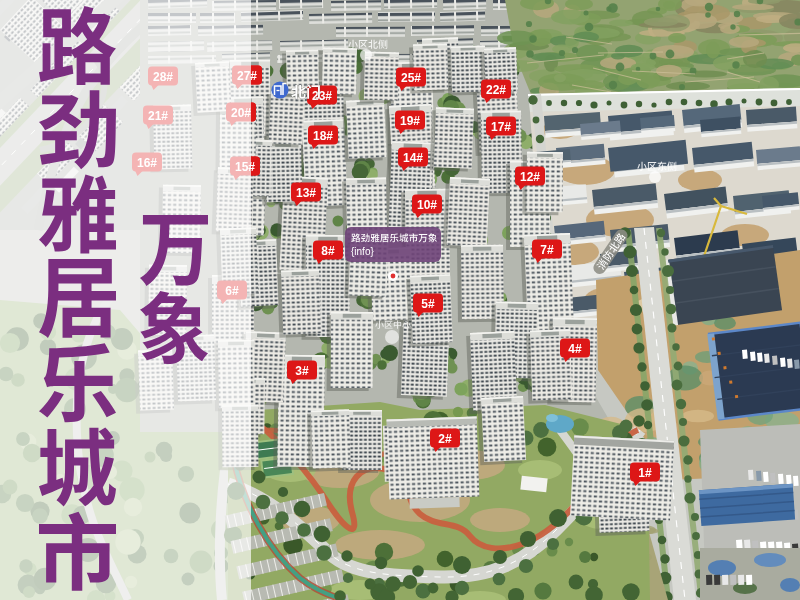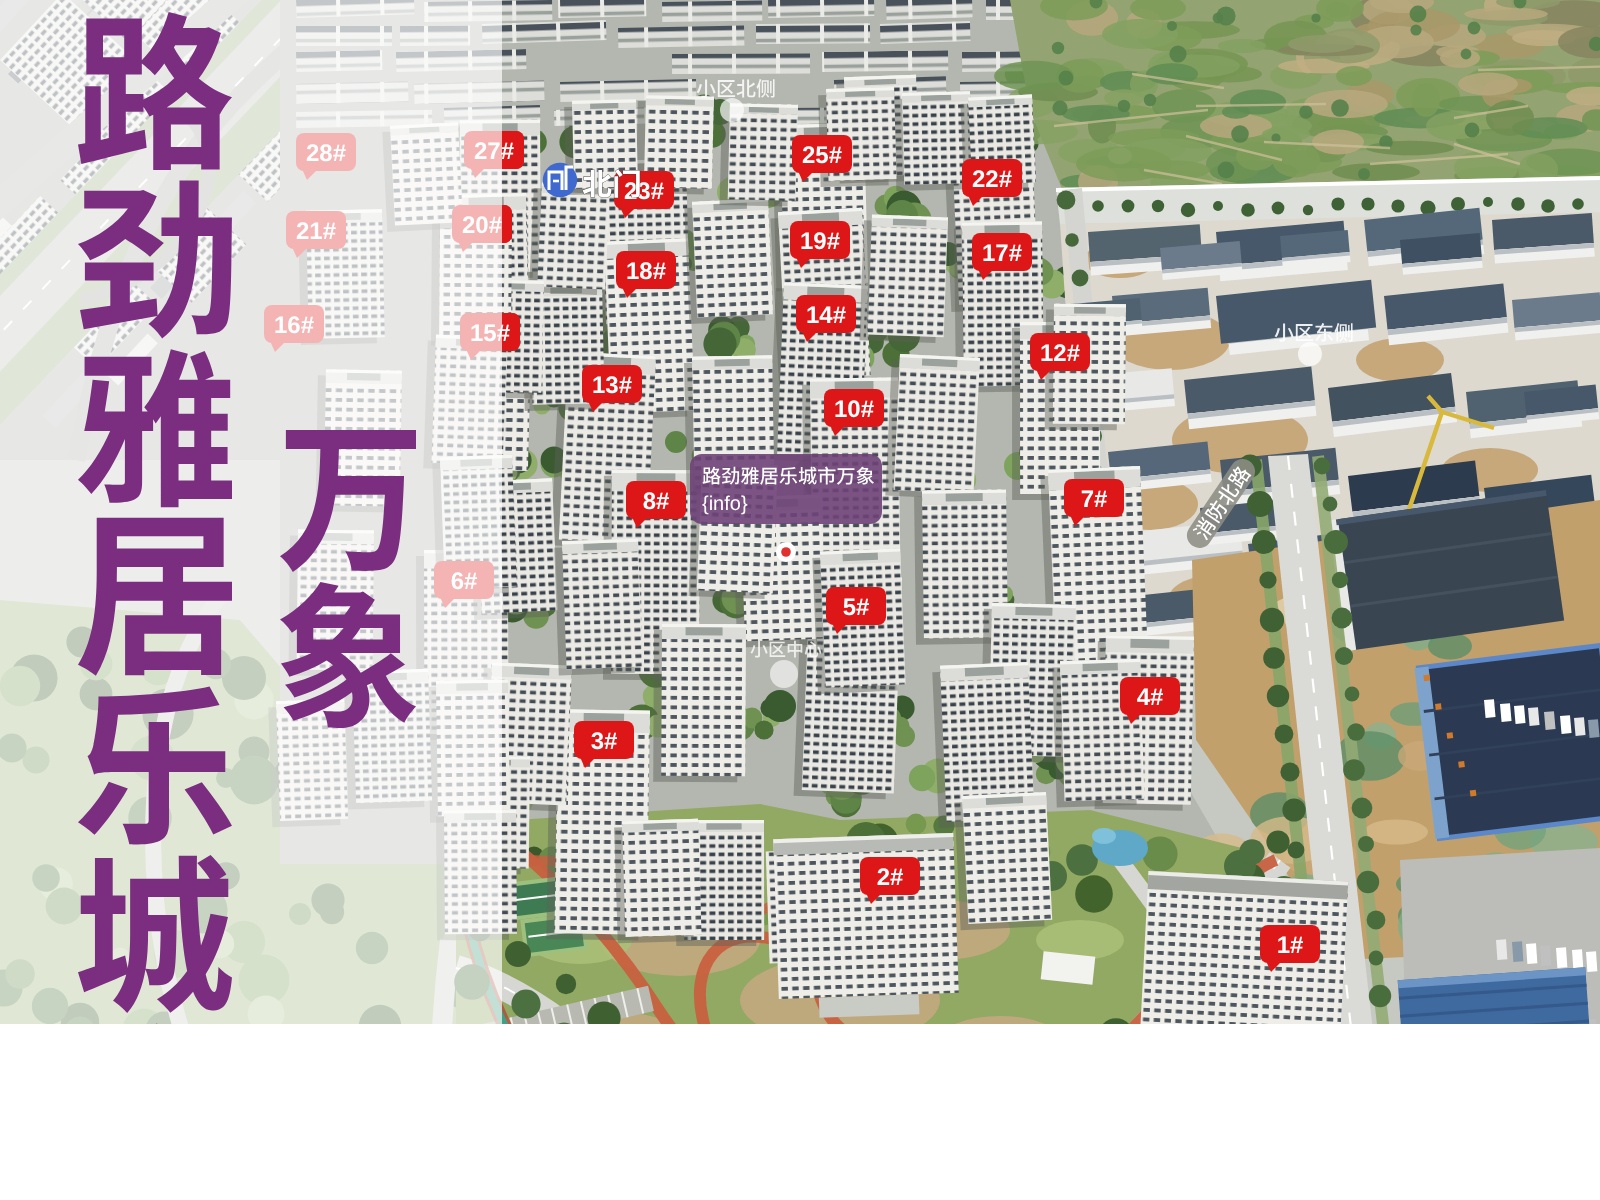--- a/index.html
+++ b/index.html
@@ -1,14 +1,14 @@
 <!DOCTYPE html>
 <html><head><meta charset="utf-8"><style>
 html,body{margin:0;padding:0;background:#fff;font-family:"Liberation Sans", sans-serif;}
-#wrap{position:relative;width:800px;height:512px;overflow:hidden;}
+#wrap{position:relative;width:800px;height:600px;overflow:hidden;}
 </style></head><body>
 <div id="wrap"><svg xmlns="http://www.w3.org/2000/svg" width="800" height="600" viewBox="0 0 800 600">
       <defs>
 <pattern id="winA" width="5" height="4.4" patternUnits="userSpaceOnUse">
  <rect width="5" height="4.4" fill="#eceae4"></rect>
  <rect x="0.6" y="2.2" width="3" height="1.8" fill="#434c54"></rect>
 </pattern>
 <pattern id="winB" width="4.6" height="4.2" patternUnits="userSpaceOnUse">
  <rect width="4.6" height="4.2" fill="#e9e8e3"></rect>
  <rect x="0.5" y="2.1" width="2.9" height="1.8" fill="#39424a"></rect>

